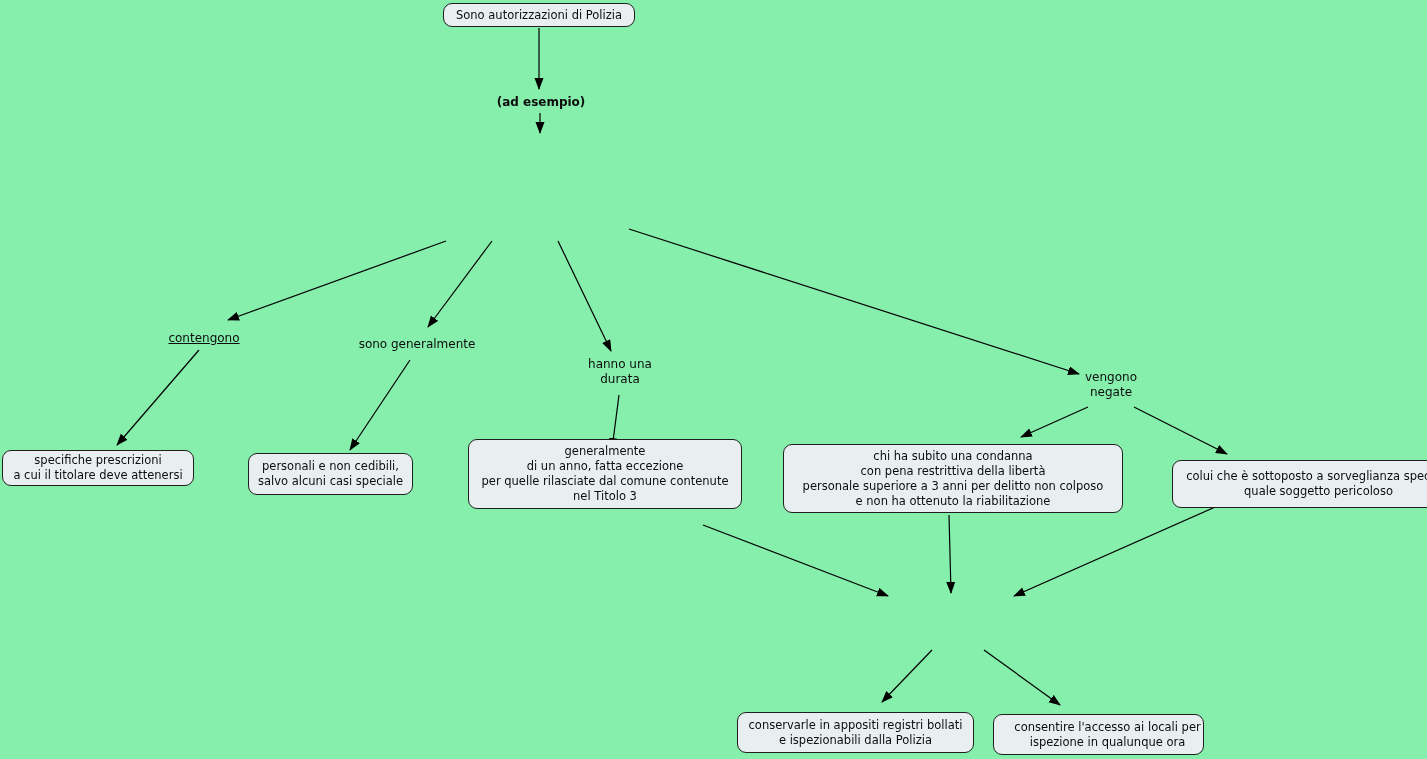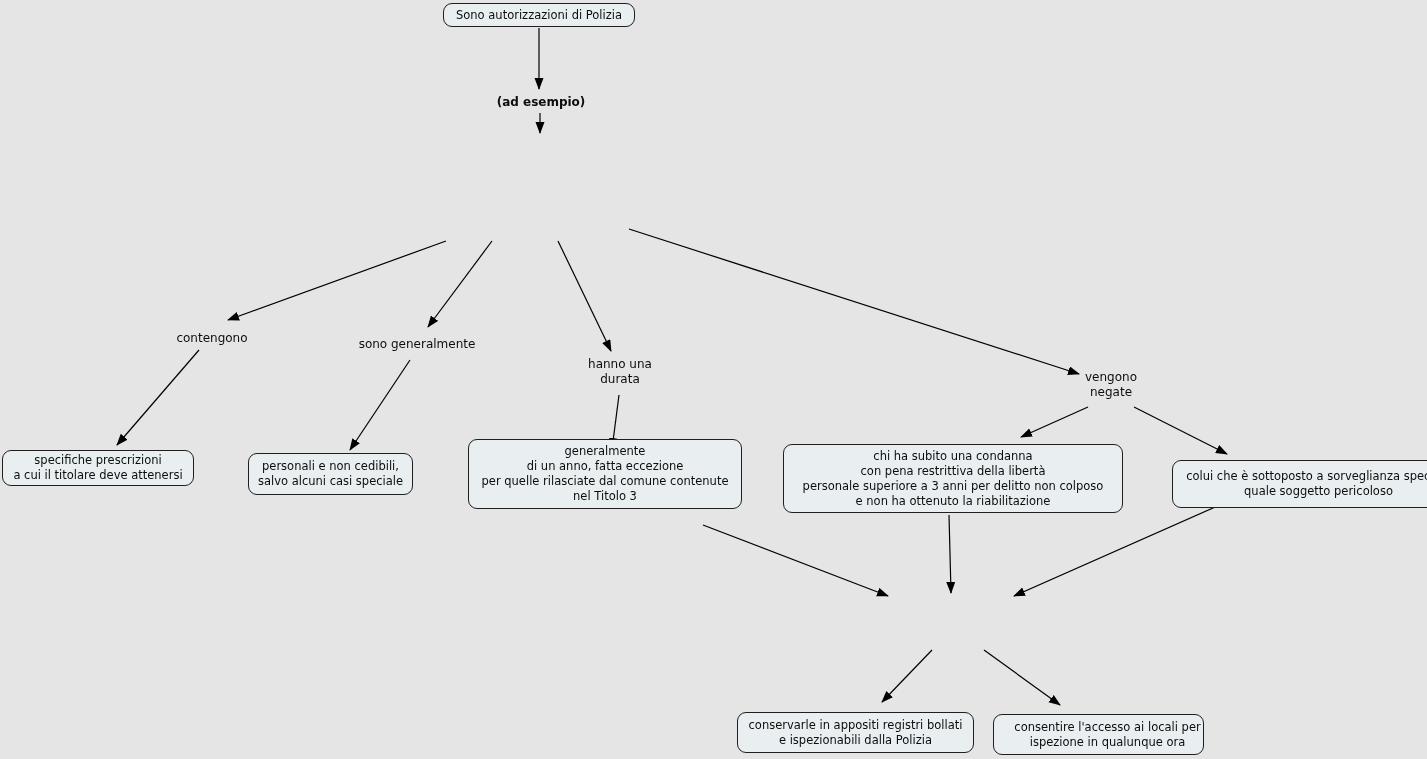--- a/index.html
+++ b/index.html
@@ -5,21 +5,21 @@
   html, body {
     margin: 0;
     padding: 0;
     background: #ffffff;
     font-family: "DejaVu Sans", "Liberation Sans", sans-serif;
   }
   .canvas {
     position: relative;
     width: 1427px;
     height: 759px;
-    background: #e5e5e5;
+    background: #86efac;
     overflow: hidden;
   }
   .edges {
     position: absolute;
     left: 0;
     top: 0;
     width: 1427px;
     height: 759px;
     pointer-events: none;
   }
@@ -108,21 +108,21 @@
 quale soggetto pericoloso</div>
 
   <div class="node" style="left:737px; top:712px; width:237px; height:41px;">conservarle in appositi registri bollati
 e ispezionabili dalla Polizia</div>
 
   <div class="node" style="left:993px; top:714px; width:211px; height:41px;padding-left:24px;">consentire l'accesso ai locali per
 ispezione in qualunque ora</div>
 
   <div class="edge-label" style="left:491px; top:95px; width:100px;font-weight:bold;">(ad esempio)</div>
 
-  <div class="edge-label" style="left:162px; top:331px; width:100px;">contengono</div>
+  <div class="edge-label" style="left:154px; top:331px; width:100px;text-decoration:underline;">contengono</div>
 
   <div class="edge-label" style="left:357px; top:337px; width:120px;">sono generalmente</div>
 
   <div class="edge-label" style="left:570px; top:357px; width:100px;">hanno una
 durata</div>
 
   <div class="edge-label" style="left:1061px; top:370px; width:100px;">vengono
 negate</div>
 
 

